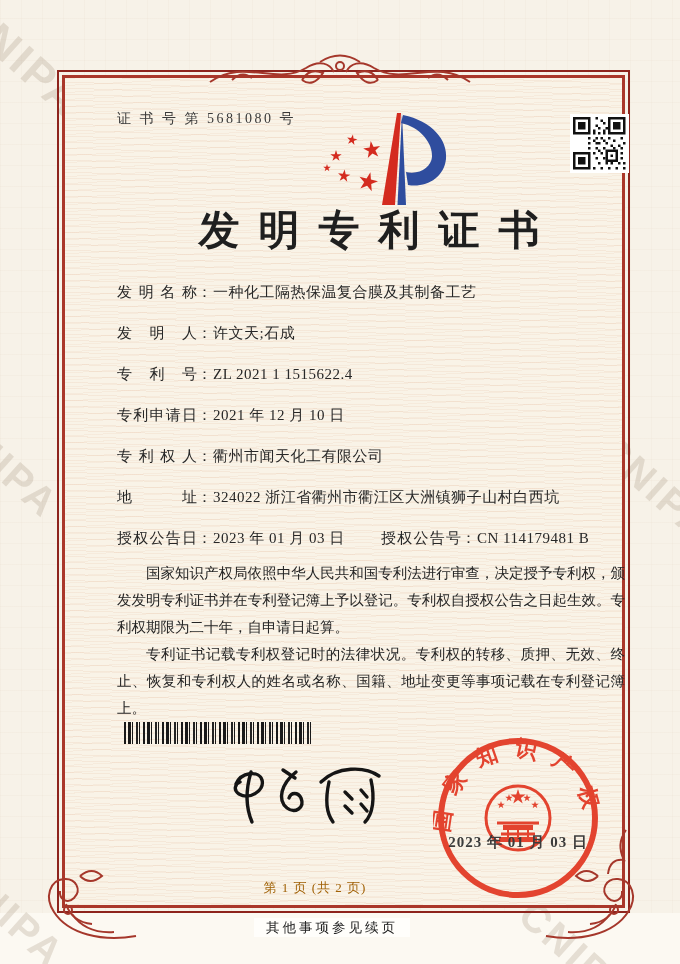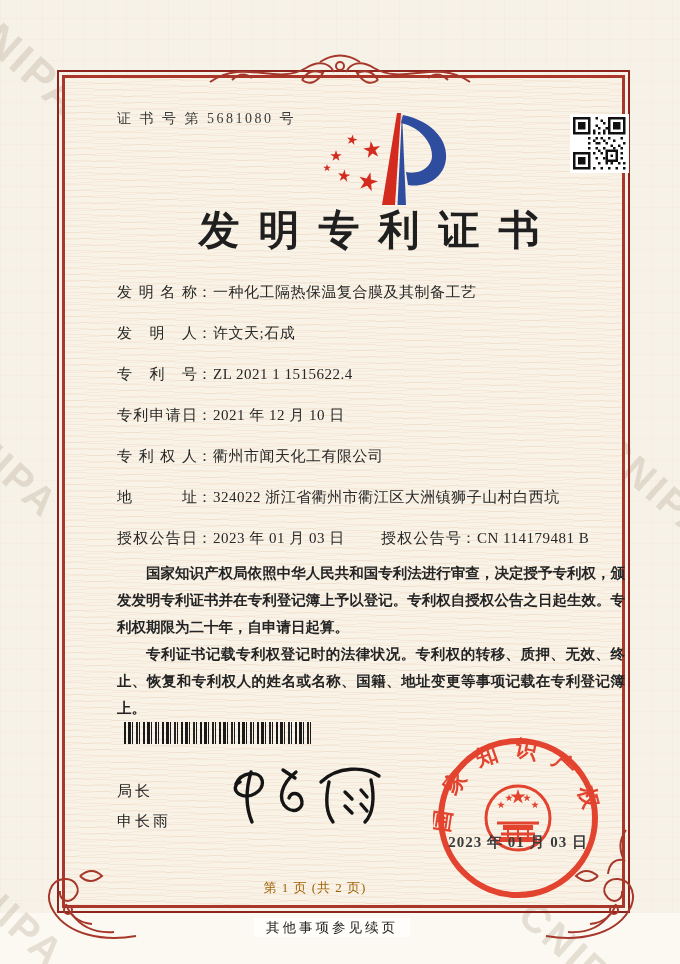--- a/index.html
+++ b/index.html
@@ -35,21 +35,21 @@
     font-size:41px;font-weight:bold;color:#1f1f1f;letter-spacing:19px;margin:0;
     text-indent:19px;
   }
   .fields{position:absolute;left:88px;top:281px;width:520px;font-size:15px;color:#272727;}
   .field-row{display:flex;align-items:flex-start;height:41px;line-height:22px;}
   .field-label{display:inline-block;width:80px;text-align:justify;text-align-last:justify;}
   .field-colon{display:inline-block;width:16px;}
   .field-value{flex:1;letter-spacing:0.5px;}
   .grant-first{width:264px;display:flex;}
   .grant-first .field-value{flex:none;}
-  .body-text{position:absolute;left:88px;top:560px;width:508px;font-size:14.5px;line-height:27px;color:#242424;text-align:justify;font-weight:bold;}
+  .body-text{position:absolute;left:88px;top:560px;width:508px;font-size:14.5px;line-height:27px;color:#242424;text-align:justify;}
   .body-text p{margin:0;text-indent:2em;}
   .barcode{
     position:absolute;left:95px;top:722px;width:190px;height:22px;
     background:repeating-linear-gradient(90deg,
       #191919 0 2px, transparent 2px 4px,
       #191919 4px 7px, transparent 7px 8px,
       #191919 8px 9px, transparent 9px 12px,
       #232323 12px 14px, transparent 14px 15px,
       #191919 15px 16px, transparent 16px 19px);
   }
@@ -194,24 +194,20 @@
     </div>
   </div>
 
   <div class="body-text">
     <p>国家知识产权局依照中华人民共和国专利法进行审查，决定授予专利权，颁发发明专利证书并在专利登记簿上予以登记。专利权自授权公告之日起生效。专利权期限为二十年，自申请日起算。</p>
     <p>专利证书记载专利权登记时的法律状况。专利权的转移、质押、无效、终止、恢复和专利权人的姓名或名称、国籍、地址变更等事项记载在专利登记簿上。</p>
   </div>
 
   <div class="barcode"></div>
 
-  <div class="signer">
-    <div>局长</div>
-    <div>申长雨</div>
-  </div>
 
   <svg class="signature-svg" width="180" height="80" viewBox="0 0 180 80">
     <g stroke="#151515" stroke-width="3.4" fill="none" stroke-linecap="round" stroke-linejoin="round">
       <path d="M30 14 C24 34 25 50 31 64"></path>
       <path d="M15 26 C20 14 38 12 41 22 C44 33 28 42 18 36 C12 32 14 26 19 24"></path>
       <path d="M62 12 L74 20"></path>
       <path d="M75 14 C60 26 56 42 66 50 C74 56 84 50 80 40 C77 34 70 34 68 40"></path>
       <path d="M100 24 C116 8 144 8 158 18"></path>
       <path d="M108 24 C104 42 106 56 112 64"></path>
       <path d="M150 22 C154 40 152 56 144 64"></path>

